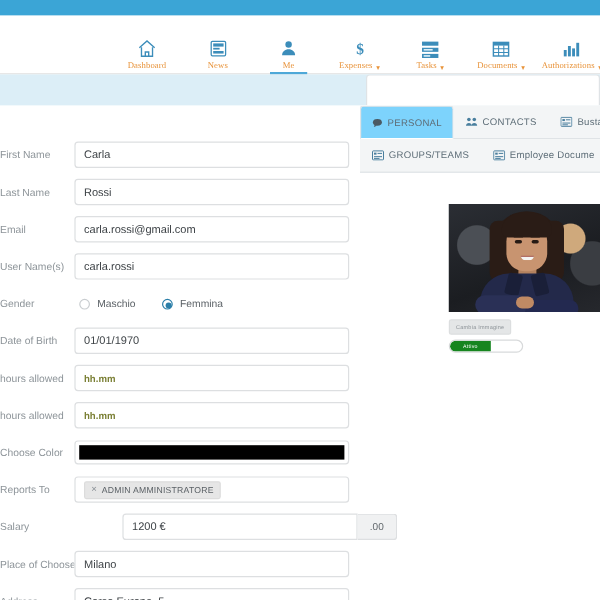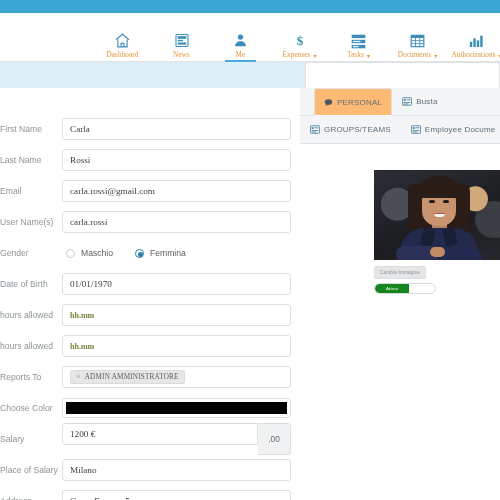--- a/index.html
+++ b/index.html
@@ -78,26 +78,25 @@
   .tabrow.second { background:#f3f5f6; border-bottom:1px solid #dfe3e6; }
   .tab {
     display:flex; align-items:center; gap:4px;
     padding: 0 9px;
     font-size: 8px; color: #5e6e78; letter-spacing:.2px;
     white-space: nowrap; cursor:pointer;
     border: 1px solid transparent;
     position: relative; top:0;
   }
   .tab.active {
-    background:#fdba74;
+    background:#7dd3fc;
     border-color:#dfe3e6;
     border-bottom-color:#ffffff;
     border-top-left-radius:3px; border-top-right-radius:3px;
     margin-bottom:-1px;
-    margin-left:14px;
   }
   .tab svg { display:block; }
 
   
   .photocard { position:absolute; left:374px; top:170px; width:130px; }
   .photo {
     width: 130px; height: 90px; overflow:hidden; position:relative;
     background:#1d2026;
   }
   .btn-cambia {
@@ -127,21 +126,21 @@
     font-size: 8.6px; color:#8d9499; white-space:nowrap; overflow:hidden;
     flex: 0 0 62px;
   }
   .fctl { flex:1; padding-right:4px; }
   .inp {
     width: 100%; height: 22px;
     border: 1px solid #dddfe1; border-radius: 3px;
     background:#fff;
     font-size: 9.2px; color: #3d4246;
     padding: 0 7px; display:flex; align-items:center;
-    font-family: Liberation Serif, serif;
+    font-family: Liberation Sans, sans-serif;
   }
   .inp.ph { color:#7a7f34; font-size:8px; font-weight:bold; }
   .radios { display:flex; align-items:center; gap:22px; padding-left:4px; height:22px; }
   .radio { display:flex; align-items:center; gap:6px; font-size:8.6px; color:#5b6166; cursor:pointer;}
   .dot { width:9px; height:9px; border-radius:50%; border:1px solid #c9cdd0; background:#fff; position:relative; }
   .dot.sel { border-color:#2a7ea8; }
   .dot.sel::after {
     content:""; position:absolute; left:2px; top:2px; width:5px; height:5px; border-radius:50%;
     background:#2a7ea8;
   }
@@ -150,24 +149,24 @@
     background:#e6e6e6; border:1px solid #dcdcdc; border-radius:2px;
     font-size:7.2px; color:#5b6166; padding:2px 5px; display:flex; align-items:center; gap:4px;
     letter-spacing:.2px;
   }
   .tag .x { color:#8a9096; font-size:8px; line-height:1; cursor:pointer; }
   .colorfield {
     width:100%; height:20px; border:1px solid #dddfe1; border-radius:3px;
     background:#fff; padding:3px; cursor:pointer;
   }
   .colorfield .swatch { width:100%; height:100%; background:#000000; }
-  .salary { display:flex; width:100%; }
+  .salary { display:flex; width:100%;margin-left:40px; }
   .salary .inp { border-top-right-radius:0; border-bottom-right-radius:0; flex:1; }
   .salary .suffix {
-    width: 33px; height:32px; border:1px solid #dddfe1; border-left:none;
+    width: 33px; height:22px; border:1px solid #dddfe1; border-left:none;
     border-top-right-radius:3px; border-bottom-right-radius:3px;
     background:#f0f1f2; color:#62686d; font-size:8.4px;
     display:flex; align-items:center; justify-content:center;text-align:right;
   }
   
   .bg-blur{position:absolute;inset:0;background:
       radial-gradient(circle at 18% 38%, #4b4f55 0 16px, transparent 17px),
       radial-gradient(circle at 78% 32%, #cfa97c 0 12px, transparent 13px),
       radial-gradient(circle at 92% 55%, #3a3d42 0 18px, transparent 19px),
       linear-gradient(160deg,#2b2e34 0%,#1b1d21 60%,#26282d 100%);}
@@ -298,20 +297,31 @@
   <div class="tabpanel">
     <div class="tabrow" id="tabrow1">
         <div class="tab active">
           <span>
             <svg width="9" height="9" viewBox="0 0 24 24" fill="#4a5a64">
               <ellipse cx="12" cy="10.5" rx="10" ry="7.5"></ellipse>
               <path d="M6 16l-2 5 7-3z"></path>
             </svg>
           </span>
           <span>PERSONAL</span>
+        </div>
+        <div class="tab">
+          <span>
+            <svg width="10" height="9" viewBox="0 0 26 24" fill="#4a7f9e">
+              <circle cx="7" cy="7" r="4"></circle>
+              <circle cx="19" cy="7" r="4"></circle>
+              <path d="M0.5 21c0-4 3-6.5 6.5-6.5S13.5 17 13.5 21z"></path>
+              <path d="M12.5 21c0-4 3-6.5 6.5-6.5S25.5 17 25.5 21z"></path>
+            </svg>
+          </span>
+          <span>CONTACTS</span>
         </div>
         <div class="tab">
           <span>
             <svg width="10" height="9" viewBox="0 0 24 20">
               <rect x="1" y="1" width="22" height="18" rx="1.5" fill="none" stroke="#4a7f9e" stroke-width="2"></rect>
               <rect x="4" y="4.5" width="5" height="4" fill="#4a7f9e"></rect>
               <rect x="11" y="5" width="9" height="2" fill="#4a7f9e"></rect>
               <rect x="4" y="11.5" width="16" height="2" fill="#4a7f9e"></rect>
               <rect x="4" y="15" width="11" height="2" fill="#4a7f9e"></rect>
             </svg>
@@ -426,49 +436,49 @@
           <div class="inp ph">hh.mm</div>
         </div>
       </div>
       <div class="frow">
         <div class="flabel">hours allowed</div>
         <div class="fctl">
           <div class="inp ph">hh.mm</div>
         </div>
       </div>
       <div class="frow">
+        <div class="flabel">Choose Color</div>
+        <div class="fctl">
+          <div class="colorfield">
+            <div class="swatch" style="background: rgb(0, 0, 0);"></div>
+          </div>
+        </div>
+      </div>
+      <div class="frow">
         <div class="flabel">Reports To</div>
         <div class="fctl">
           <div class="inp tagbox">
             <span class="tag">
               <span class="x">×</span>
               <span>ADMIN AMMINISTRATORE</span>
             </span>
           </div>
         </div>
       </div>
       <div class="frow">
-        <div class="flabel">Choose Color</div>
-        <div class="fctl">
-          <div class="colorfield">
-            <div class="swatch" style="background: rgb(0, 0, 0);"></div>
-          </div>
-        </div>
-      </div>
-      <div class="frow">
         <div class="flabel">Salary</div>
         <div class="fctl">
           <div class="salary">
             <div class="inp">1200 €</div>
             <div class="suffix">.00</div>
           </div>
         </div>
       </div>
       <div class="frow">
-        <div class="flabel">Place of Salary</div>
+        <div class="flabel">Place of Choose</div>
         <div class="fctl">
           <div class="inp">Milano</div>
         </div>
       </div>
       <div class="frow">
         <div class="flabel">Address</div>
         <div class="fctl">
           <div class="inp">Corso Europa, 5</div>
         </div>
       </div>

